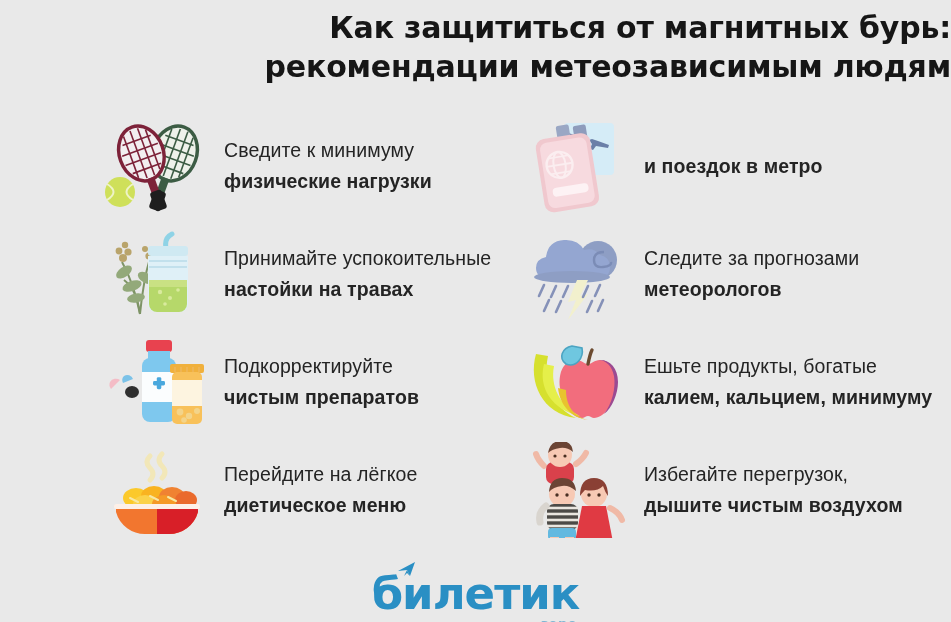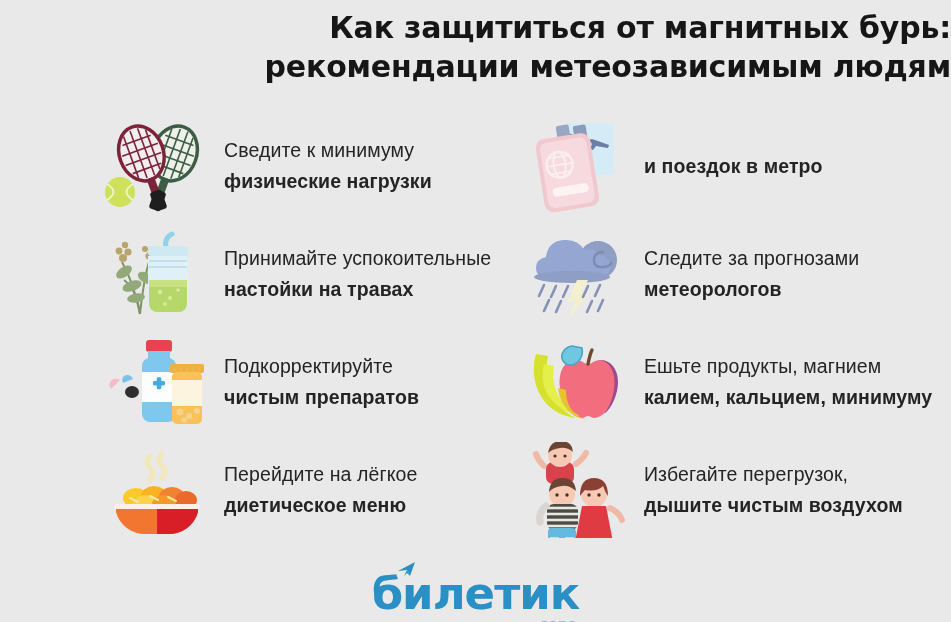--- a/index.html
+++ b/index.html
@@ -344,21 +344,21 @@
 
             <path d="M40 8 C30 10 26 20 34 26 C44 30 52 20 50 10 Z" fill="#6fc7e0" stroke="#4ca4c2" stroke-width="1.6"></path>
 
             <path d="M4 16 C-4 44 10 76 44 80 C22 70 10 46 16 18 Z" fill="#d6e02e"></path>
             <path d="M12 26 C6 50 20 72 48 78 C28 68 18 48 22 28 Z" fill="#e5ef4a"></path>
             <path d="M26 50 C28 68 40 80 56 82 C40 78 34 66 34 52 Z" fill="#e8c32e"></path>
           </g>
         </svg>
       </div>
       <div class="tip-text">
-        <span class="l1">Ешьте продукты, магнием</span>
+        <span class="l1">Ешьте продукты, богатые</span>
         <span class="l2">калием, кальцием, минимуму</span>
       </div>
     </div>
 
     <div class="tip">
       <div class="tip-icon">
         <svg width="104" height="96" viewBox="0 0 104 96">
           <g transform="translate(6,2)">
 
             <g fill="none" stroke="#f2e7b8" stroke-width="5" stroke-linecap="round">

